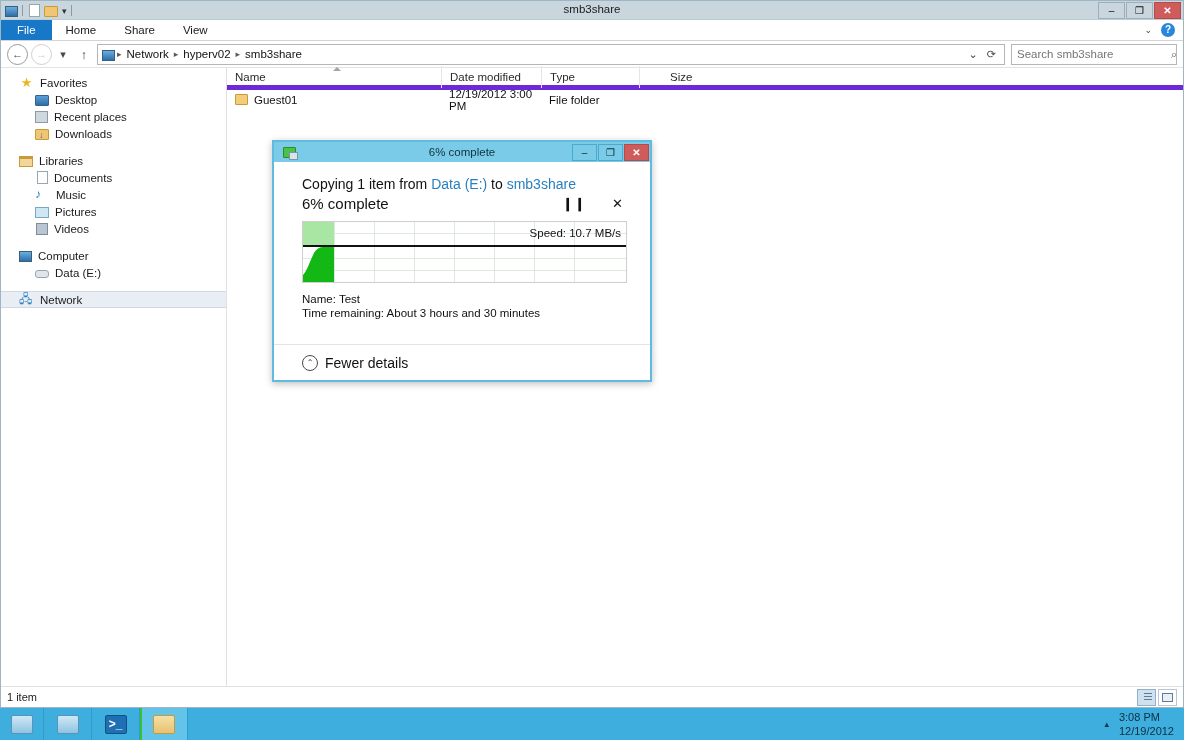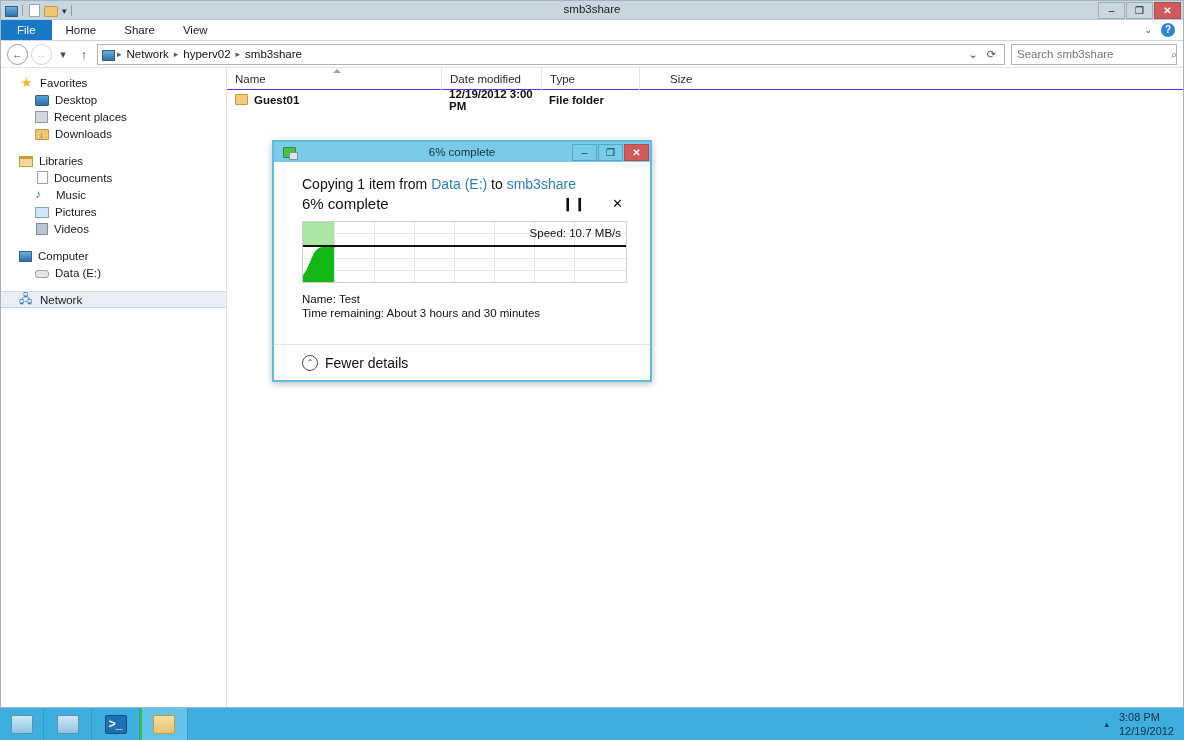--- a/index.html
+++ b/index.html
@@ -115,35 +115,35 @@
   .ico-pic { background: #cfe6f5; border: 1px solid #7aa7c4; width: 14px; height: 11px; margin-top: 2px; }
   .ico-vid { background: #b9c6d2; border: 1px solid #7d8c99; width: 12px; height: 12px; margin-left: 1px; }
   .ico-comp { background: linear-gradient(#6aaee0,#2f6fa8); border: 1px solid #36607f; width: 13px; height: 11px; margin-top: 2px; }
   .ico-disk { background: #b8c4cc; border: 1px solid #7d8a93; width: 13px; height: 11px; margin-top: 2px; border-radius: 2px; }
   .ico-drive { background: #dfe5ea; border: 1px solid #9aa6ad; width: 14px; height: 8px; margin-top: 3px; border-radius: 3px; }
   .ico-net { color: #2a7fc0; font-size: 12px; line-height: 13px; }
 
   
   .filelist { flex: 1; background: #ffffff; min-width: 0; }
   .col-head {
-    display: flex; height: 22px; border-bottom: 1px solid #6d28d9; align-items: center;
+    display: flex; height: 22px; border-bottom: 5px solid #6d28d9; align-items: center;
     color: #2b2b2b; font-size: 11.5px; position: relative;
   }
   .col { padding-left: 8px; position: relative; height: 22px; display: flex; align-items: center; }
   .col + .col { border-left: 1px solid #e6e6e6; }
   .col-name { width: 214px; }
   .col-date { width: 100px; }
   .col-type { width: 98px; }
   .col-size { width: 62px; padding-left: 30px; }
   .sort-arrow {
     position: absolute; left: 106px; top: 1px; width: 0; height: 0;
     border-left: 4px solid transparent; border-right: 4px solid transparent;
     border-bottom: 4px solid #9aa7b0;
   }
-  .file-row { display: flex; height: 19px; align-items: center; font-size: 11.5px; color: #111; font-weight: bold; }
+  .file-row { display: flex; height: 19px; align-items: center; font-size: 11.5px; color: #111; }
   .file-cell { padding-left: 8px; display: flex; align-items: center; gap: 6px; }
   .fc-name { width: 214px; }
   .fc-date { width: 100px; }
   .fc-type { width: 98px; }
   .fc-size { width: 62px; }
   .folder-ico {
     width: 13px; height: 11px; background: #f3cd7a; border: 1px solid #c99b37;
     border-radius: 1px; flex: none;
   }
 
@@ -396,20 +396,31 @@
             <span class="folder-ico"></span>
             <span>Guest01</span>
           </div>
           <div class="file-cell fc-date">12/19/2012 3:00 PM</div>
           <div class="file-cell fc-type">File folder</div>
           <div class="file-cell fc-size"></div>
         </div>
       </div>
     </div>
 
+    <div class="statusbar">
+      <span>1 item</span>
+      <div class="status-views">
+        <div class="viewbtn active">
+          <span class="vb-lines"></span>
+        </div>
+        <div class="viewbtn">
+          <span class="vb-box"></span>
+        </div>
+      </div>
+    </div>
   </div>
 
   <div class="dialog">
     <div class="dlg-title">
       <span class="dlg-icon"></span>
       <div class="dlg-title-text">6% complete</div>
       <div class="dlg-wc">
         <div class="dlg-btn">–</div>
         <div class="dlg-btn">❐</div>
         <div class="dlg-btn close">✕</div>

